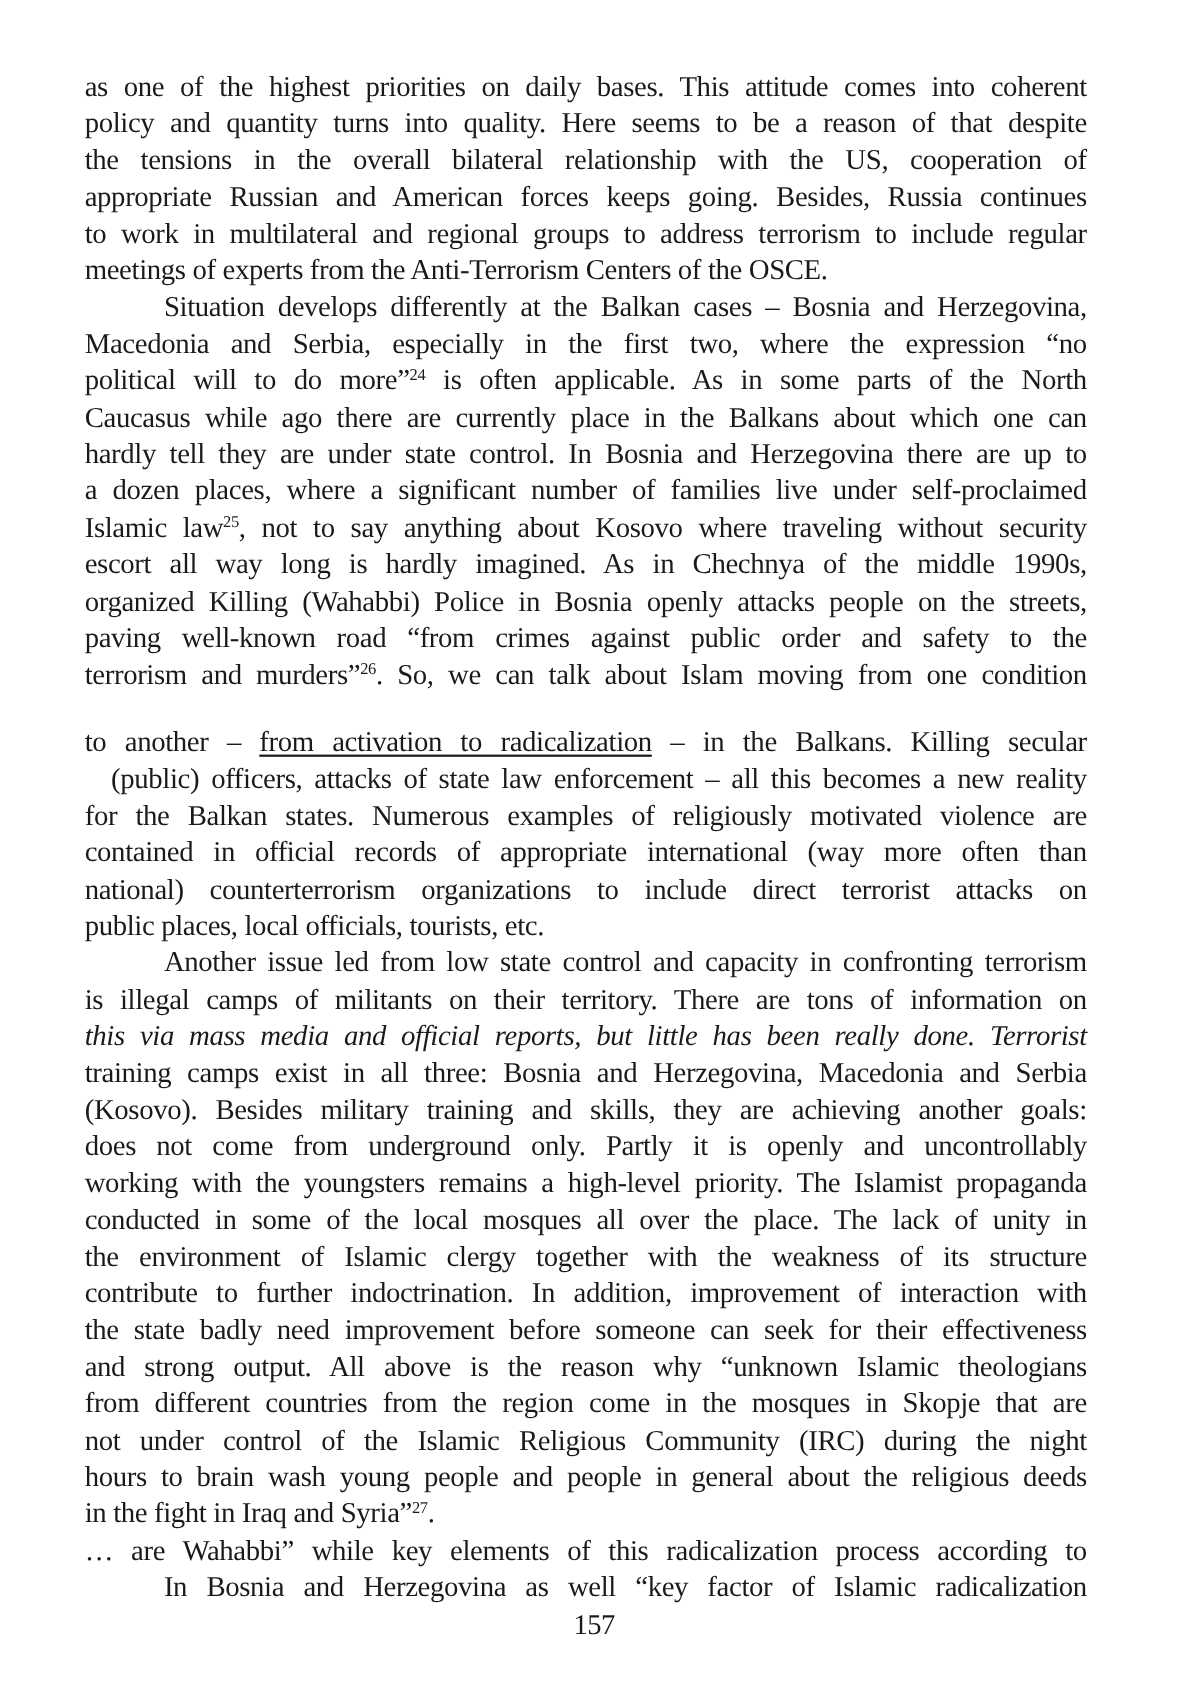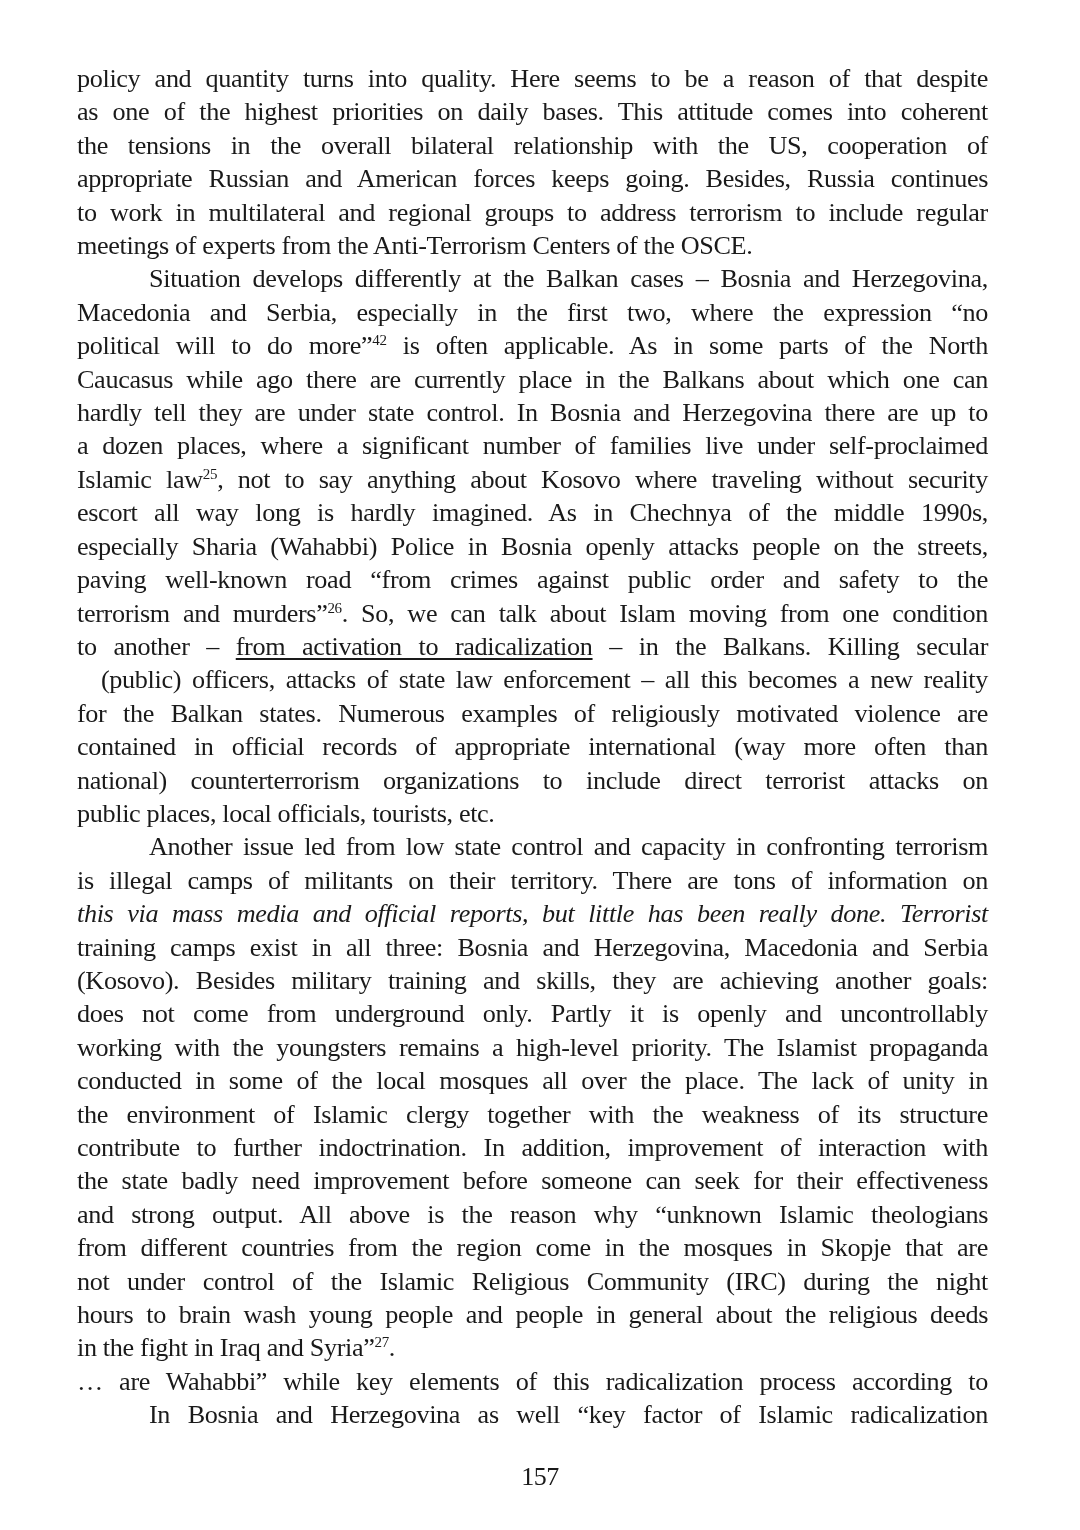--- a/index.html
+++ b/index.html
@@ -61,41 +61,41 @@
     color: #1a1a1a;
     letter-spacing: -0.5px;
   }
 </style>
 </head>
 <body>
 
 <div class="page">
 
   <div class="para">
+    <span class="line" style="white-space: nowrap;">as one of the highest priorities on daily bases. This attitude comes into coherent</span>
     <span class="line" style="white-space: nowrap;">policy and quantity turns into quality. Here seems to be a reason of that despite</span>
-    <span class="line" style="white-space: nowrap;">as one of the highest priorities on daily bases. This attitude comes into coherent</span>
     <span class="line" style="white-space: nowrap;">the tensions in the overall bilateral relationship with the US, cooperation of</span>
     <span class="line" style="white-space: nowrap;">appropriate Russian and American forces keeps going. Besides, Russia continues</span>
     <span class="line" style="white-space: nowrap;">to work in multilateral and regional groups to address terrorism to include regular</span>
     <span class="line last" style="white-space: nowrap;">meetings of experts from the Anti-Terrorism Centers of the OSCE.</span>
   </div>
 
   <div class="para">
     <span class="line" style="padding-left: 72px; white-space: nowrap;">Situation develops differently at the Balkan cases – Bosnia and Herzegovina,</span>
     <span class="line" style="white-space: nowrap;">Macedonia and Serbia, especially in the first two, where the expression “no</span>
-    <span class="line" style="white-space: nowrap;"><span>political will to do more”</span><sup>42</sup><span> is often applicable. As in some parts of the North</span></span>
+    <span class="line" style="white-space: nowrap;"><span>political will to do more”</span><sup>24</sup><span> is often applicable. As in some parts of the North</span></span>
     <span class="line" style="white-space: nowrap;">Caucasus while ago there are currently place in the Balkans about which one can</span>
     <span class="line" style="white-space: nowrap;">hardly tell they are under state control. In Bosnia and Herzegovina there are up to</span>
     <span class="line" style="white-space: nowrap;">a dozen places, where a significant number of families live under self-proclaimed</span>
     <span class="line" style="white-space: nowrap; transform-origin: left top; transform: scaleX(1); width: 911.016px;"><span>Islamic law</span><sup>25</sup><span>, not to say anything about Kosovo where traveling without security</span></span>
     <span class="line" style="white-space: nowrap;">escort all way long is hardly imagined. As in Chechnya of the middle 1990s,</span>
-    <span class="line" style="white-space: nowrap;">especially Sharia (Wahabbi) Police in Bosnia openly attacks people on the streets,</span>
+    <span class="line" style="white-space: nowrap;">organized Killing (Wahabbi) Police in Bosnia openly attacks people on the streets,</span>
     <span class="line" style="white-space: nowrap;">paving well-known road “from crimes against public order and safety to the</span>
     <span class="line" style="white-space: nowrap;"><span>terrorism and murders”</span><sup>26</sup><span>. So, we can talk about Islam moving from one condition</span></span>
-    <span class="line" style="white-space: nowrap;"><span>to another – </span><span class="ul">from activation to radicalization</span><span> – in the Balkans. Killing secular</span></span>
+    <span class="line" style="white-space: nowrap; margin-top: 28px;"><span>to another – </span><span class="ul">from activation to radicalization</span><span> – in the Balkans. Killing secular</span></span>
     <span class="line" style="white-space: nowrap; margin-left: 24px;">(public) officers, attacks of state law enforcement – all this becomes a new reality</span>
     <span class="line" style="white-space: nowrap;">for the Balkan states. Numerous examples of religiously motivated violence are</span>
     <span class="line" style="white-space: nowrap;">contained in official records of appropriate international (way more often than</span>
     <span class="line" style="white-space: nowrap;">national) counterterrorism organizations to include direct terrorist attacks on</span>
     <span class="line last" style="white-space: nowrap;">public places, local officials, tourists, etc.</span>
   </div>
 
   <div class="para">
     <span class="line" style="padding-left: 72px; white-space: nowrap;">Another issue led from low state control and capacity in confronting terrorism</span>
     <span class="line" style="white-space: nowrap;">is illegal camps of militants on their territory. There are tons of information on</span>

